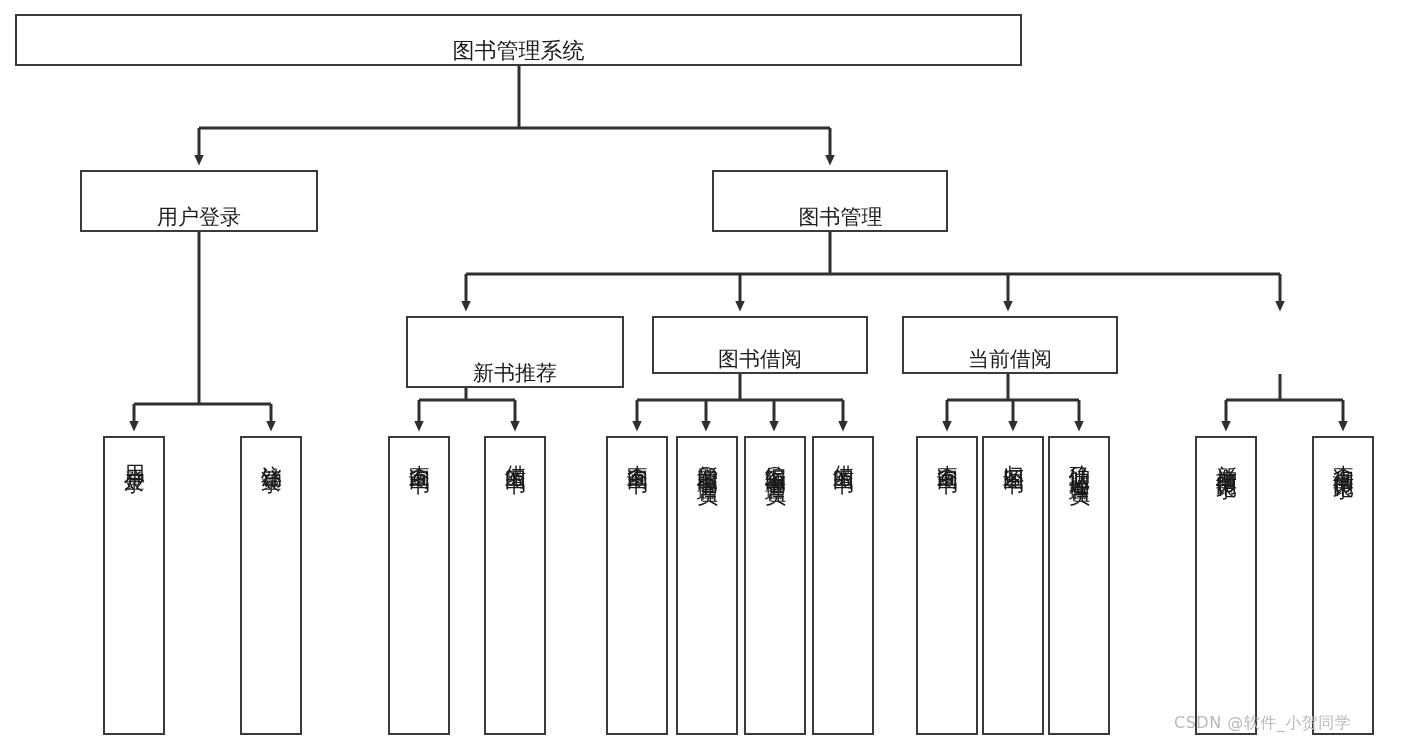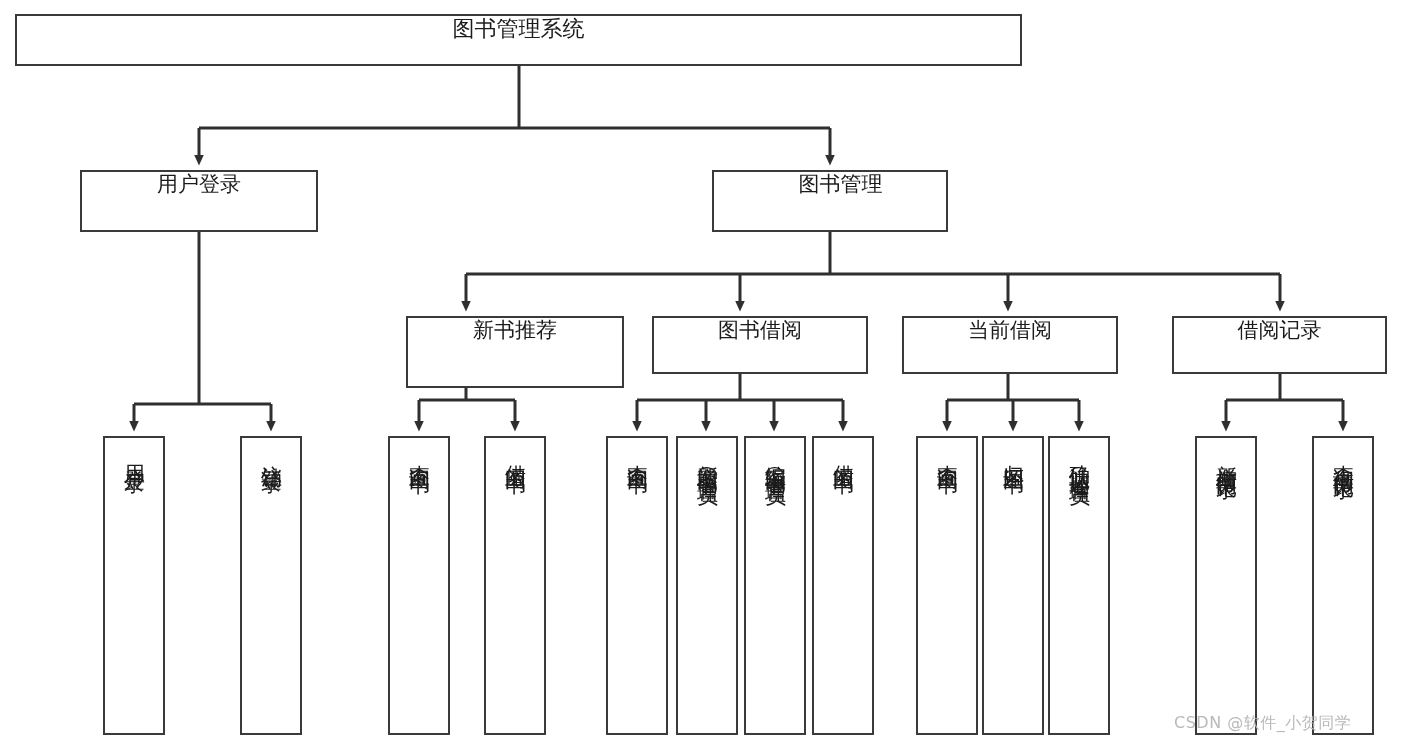--- a/index.html
+++ b/index.html
@@ -25,21 +25,21 @@
     width: 1405px;
     height: 747px;
     pointer-events: none;
   }
   .node {
     position: absolute;
     box-sizing: border-box;
     background: #ffffff;
     border: 2.5px solid #3a3a3a;
     display: flex;
-    align-items: flex-start;
+    align-items: flex-end;
     justify-content: center;
     color: #1b1b1b;
   }
   .node .label {
     display: block;
     text-align: center;
     line-height: 1.18;
     white-space: pre;
   }
   .node.horiz .label {
@@ -139,23 +139,20 @@
 
   <div class="node horiz" style="left:360px; top:316px; width:218px; height:72px;margin-left:46px;">
     <span class="label">新书推荐</span>
   </div>
   <div class="node horiz" style="left:632px; top:316px; width:216px; height:58px;margin-left:20px;">
     <span class="label">图书借阅</span>
   </div>
   <div class="node horiz" style="left:902px; top:316px; width:216px; height:58px;">
     <span class="label">当前借阅</span>
   </div>
-  <div class="node horiz" style="left:1172px; top:316px; width:215px; height:58px;">
-    <span class="label">借阅记录</span>
-  </div>
 
   <div class="node vert" style="left:103px; top:436px; width:62px; height:299px;">
     <span class="label">用户登录</span>
   </div>
   <div class="node vert" style="left:240px; top:436px; width:62px; height:299px;">
     <span class="label">注销登录</span>
   </div>
 
   <div class="node vert" style="left:388px; top:436px; width:62px; height:299px;">
     <span class="label">查询图书</span>

